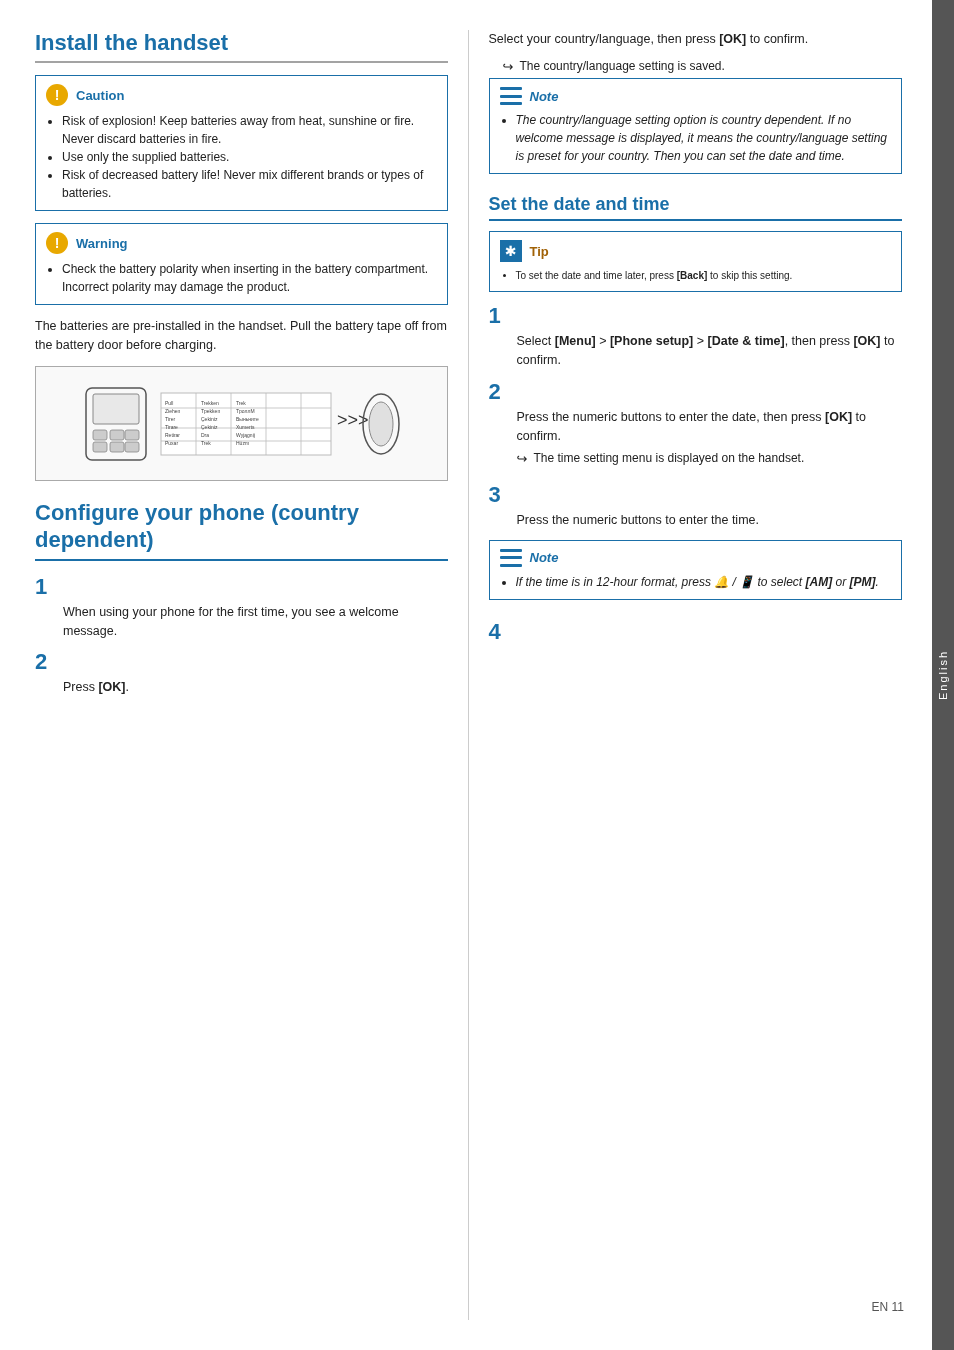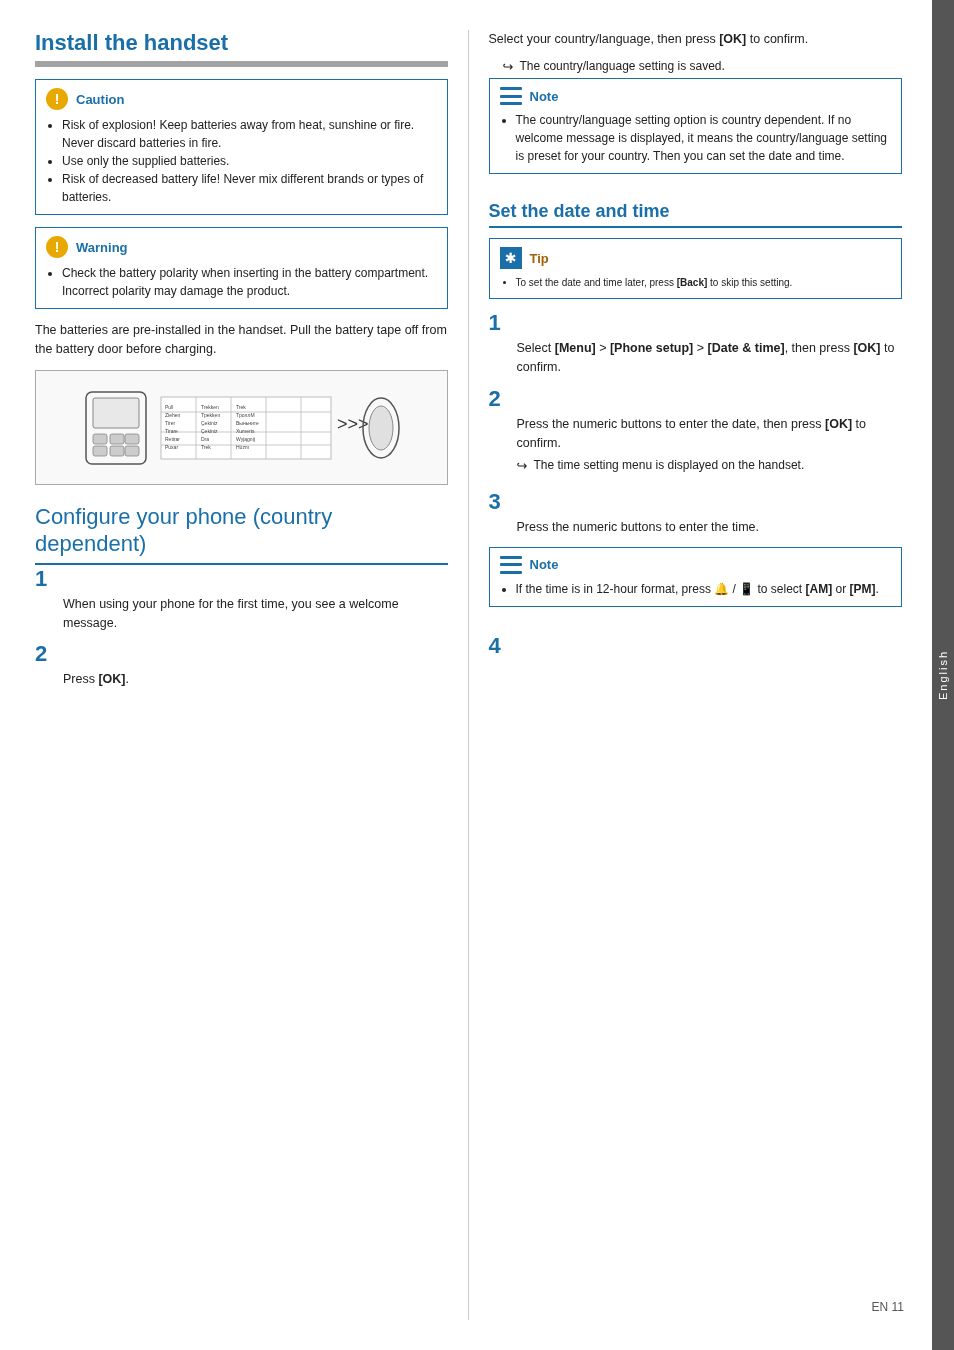--- a/index.html
+++ b/index.html
@@ -58,21 +58,21 @@
     .right-col {
       width: 50%;
       padding-left: 20px;
     }
 
     
     .section-title {
       font-size: 22px;
       font-weight: bold;
       color: #1a6fa8;
-      border-bottom: 6px solid #a3a3a3;
+      border-bottom: 2px solid #a3a3a3;
       padding-bottom: 5px;
       margin-bottom: 12px;
     }
     .section-title-sm {
       font-size: 18px;
       font-weight: bold;
       color: #1a6fa8;
       border-bottom: 2px solid #1a6fa8;
       padding-bottom: 4px;
       margin-bottom: 10px;
@@ -111,21 +111,22 @@
     .alert-box ul {
       padding-left: 16px;
       font-size: 12px;
       line-height: 1.5;
     }
 
     
     .note-box {
       border: 1.5px solid #1a6fa8;
       padding: 8px 10px;
-      margin-bottom: 27px;
+      margin-bottom: 20px;
+      font-style: italic;
     }
     .note-header {
       display: flex;
       align-items: center;
       margin-bottom: 6px;
     }
     .note-icon {
       width: 22px;
       height: 18px;
       margin-right: 8px;
@@ -240,25 +241,25 @@
       height: 115px;
       background: #f9f9f9;
     }
 
     
     .configure-section {
       margin-top: 18px;
     }
     .configure-title {
       font-size: 22px;
-      font-weight: normal;
+      font-weight: bold;
       color: #1a6fa8;
       border-bottom: 2px solid #1a6fa8;
       padding-bottom: 5px;
-      margin-bottom: 2px;
+      margin-bottom: 14px;
       line-height: 1.25;
     }
 
     
     .page-number {
       position: absolute;
       bottom: 36px;
       right: 50px;
       font-size: 12px;
       color: #555;

